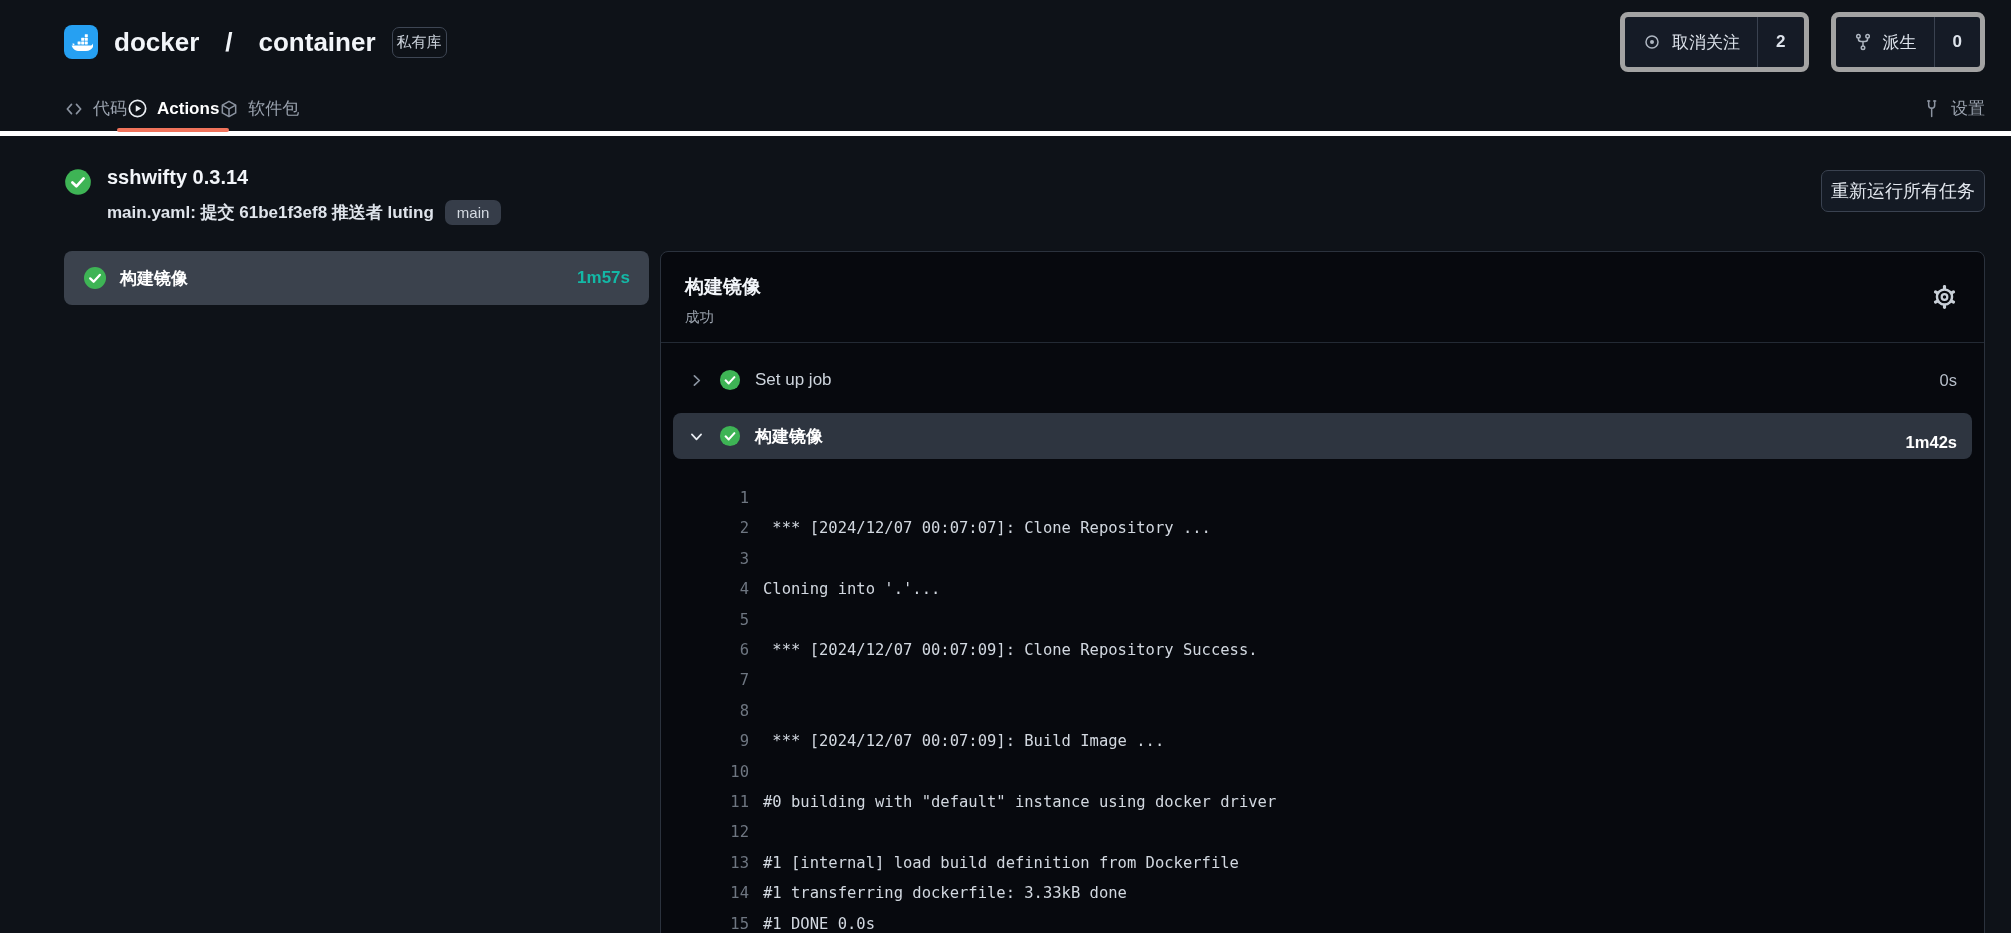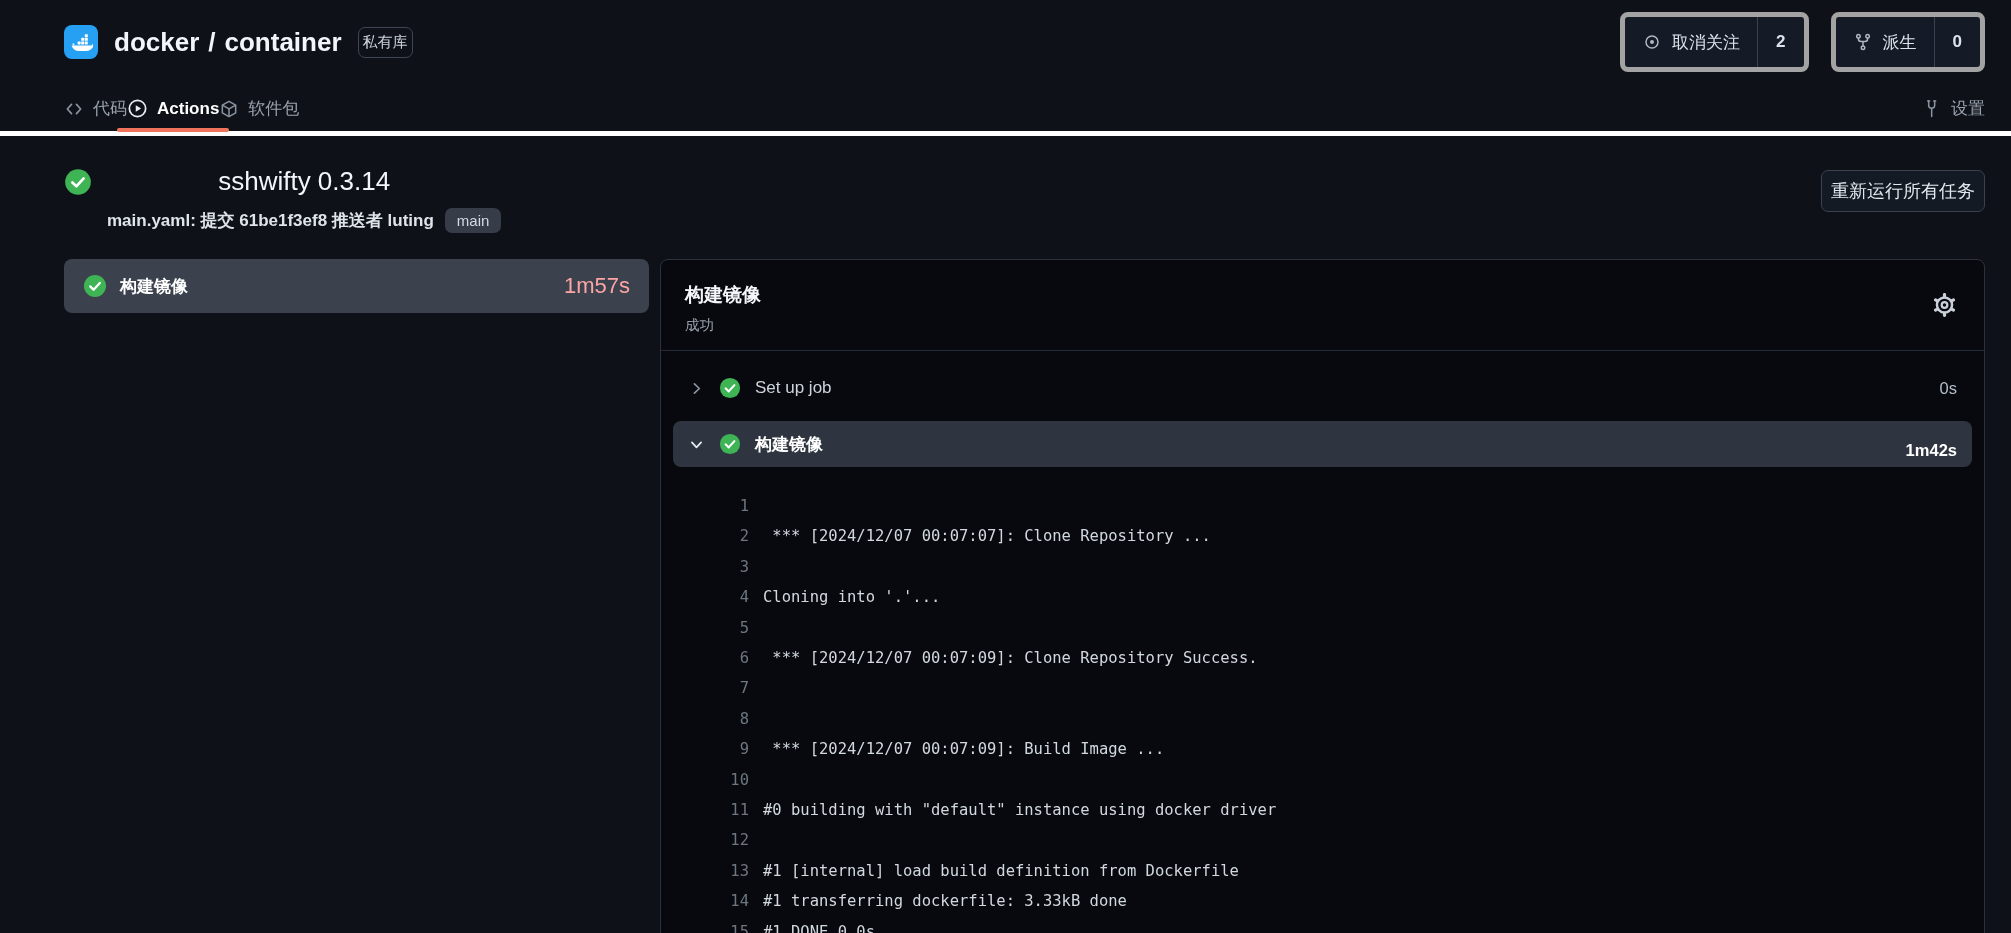--- a/index.html
+++ b/index.html
@@ -15,21 +15,21 @@
   
   .topbar {
     display:flex; align-items:center;
     padding:12px 26px 0 64px;
   }
   .repo-avatar {
     width:34px; height:34px; border-radius:8px;
     background:#26a0f2; display:flex; align-items:center; justify-content:center;
     flex:none;
   }
-  .repo-title { display:flex; align-items:center; gap:9px; margin-left:16px;
+  .repo-title { display:flex; align-items:center; gap:26px; margin-left:16px;
     font-size:26px; font-weight:700; color:#f2f5f9; }
   .visibility-badge {
     margin-left:16px; font-size:15px; color:#ccd3dc;
     border:1px solid #3e4654; border-radius:7px;
     padding:5px 4px; font-weight:400;
   }
   .topbar-actions { margin-left:auto; display:flex; gap:22px; }
   .hdr-btn {
     display:flex; align-items:stretch; height:60px;
     background:#151b26; border:5px solid #a3a3a3; border-radius:8px;
@@ -54,21 +54,21 @@
   .tab.active::after {
     content:""; position:absolute; left:-10px; right:-10px; bottom:-1px;
     height:4px; border-radius:3px; background:#f0735b;
   }
   .tab-settings { margin-left:auto; }
 
   
   .run-header { display:flex; align-items:flex-start; padding:30px 26px 20px 64px; }
   .run-status-icon { flex:none; margin-top:2px; }
   .run-meta { margin-left:15px; }
-  .run-title { font-size:26px; font-weight:400; color:#f2f5f9;text-align:center; }
+  .run-title { font-size:20px; font-weight:700; color:#f2f5f9; }
   .run-sub { margin-top:11px; display:flex; align-items:center; gap:11px;
     font-size:17px; font-weight:700; color:#dfe4eb; }
   .branch-badge { background:#363d49; color:#d3d9e1; font-weight:400;
     font-size:15px; border-radius:7px; padding:4px 12px; }
   .rerun-btn {
     margin-left:auto; margin-top:4px; height:42px; padding:0 9px;
     display:flex; align-items:center;
     background:#141a24; border:1px solid #3a4250; border-radius:7px;
     color:#e3e8ef; font-size:18px; cursor:pointer;
   }
@@ -76,21 +76,21 @@
   
   .content { display:flex; gap:11px; padding:6px 26px 0 64px; align-items:flex-start; }
 
   .jobs-sidebar { width:585px; flex:none; }
   .job-item {
     height:54px; background:#3b424d; border-radius:8px;
     display:flex; align-items:center; gap:13px; padding:0 19px;
     cursor:pointer;
   }
   .job-item .job-name { font-size:17px; font-weight:700; color:#ffffff; }
-  .job-item .job-duration { margin-left:auto; font-size:22px; font-weight:400; color:#fca5a5; }
+  .job-item .job-duration { margin-left:auto; font-size:17px; font-weight:700; color:#14b8a6; }
 
   .job-panel {
     flex:1; background:#07090e;
     border:1px solid #2b323d; border-radius:8px;
     height:760px; overflow:hidden;
   }
   .panel-header { position:relative; padding:22px 24px 15px; border-bottom:1px solid #232a34; }
   .panel-title { font-size:19px; font-weight:700; color:#f2f5f9; }
   .panel-status { margin-top:8px; font-size:14.5px; color:#99a1ac; }
   .panel-gear {

